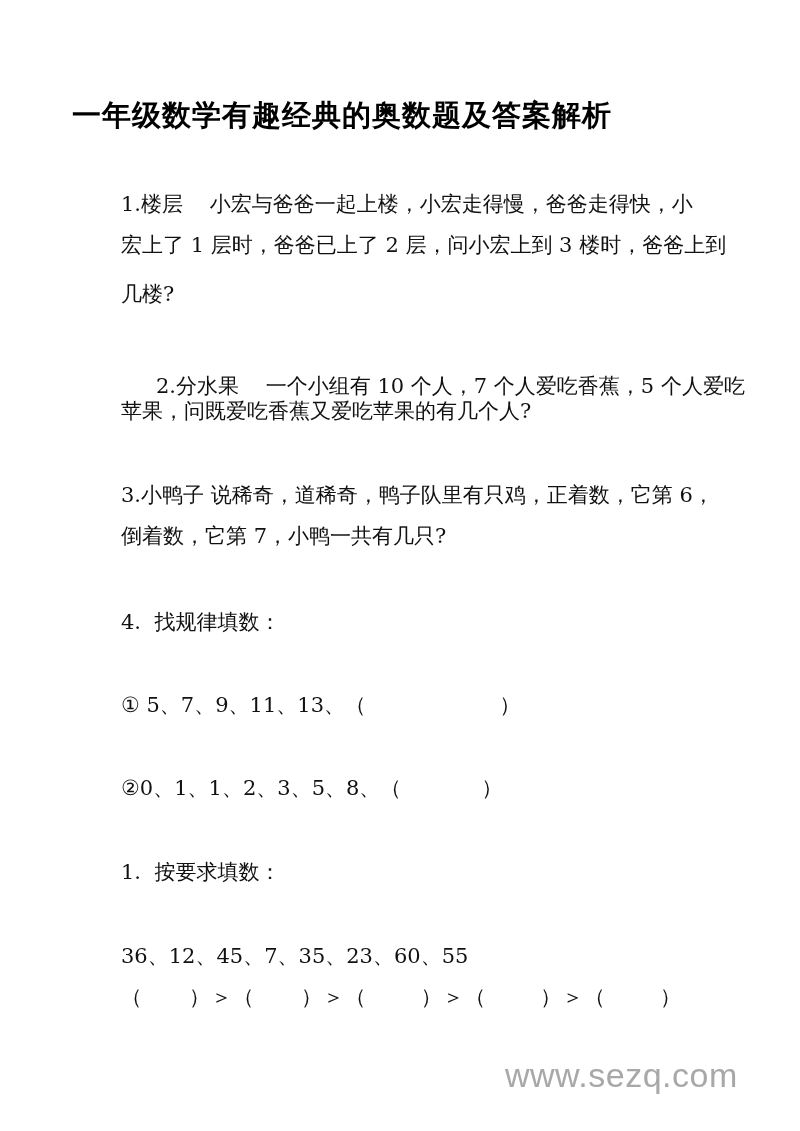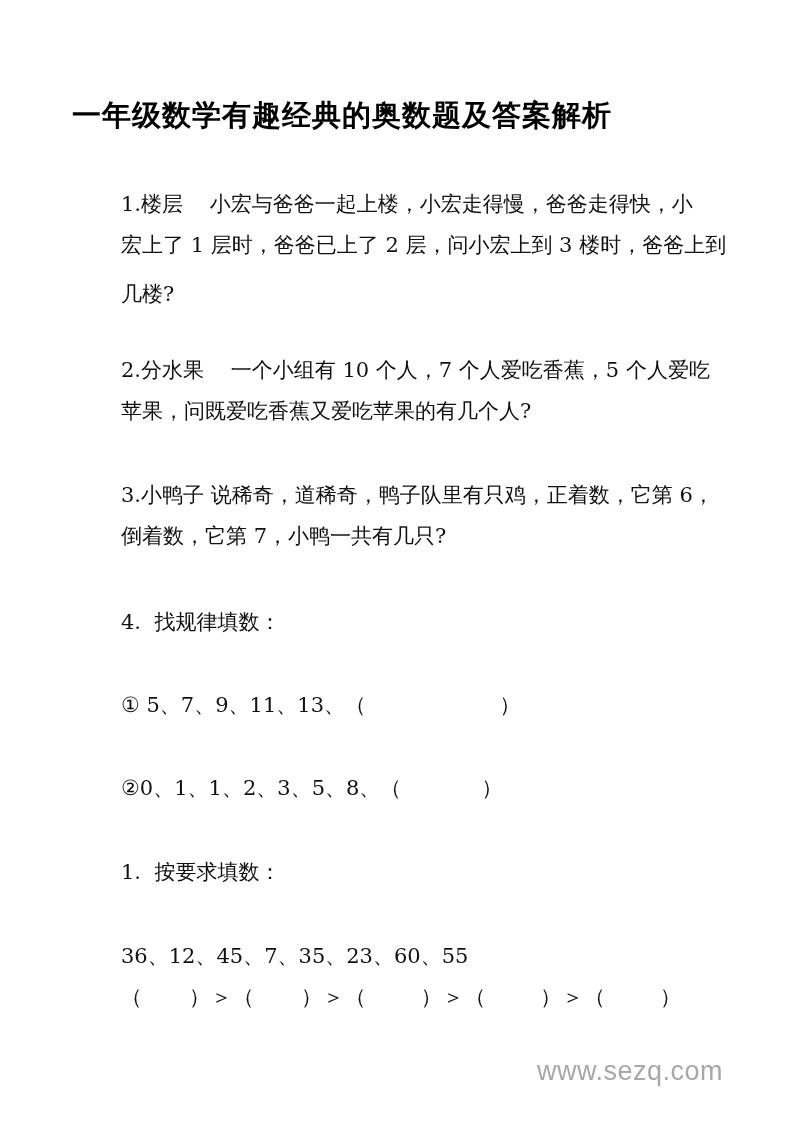--- a/index.html
+++ b/index.html
@@ -37,36 +37,35 @@
     .justify {
       width: 560px;
       text-align: justify;
       text-align-last: justify;
     }
     .watermark {
       position: absolute;
       left: 505px;
       top: 1056px;
       font-family: "Liberation Sans", "DejaVu Sans", sans-serif;
-      font-size: 27px;
+      font-size: 34px;
       color: #a8a8a8;
       letter-spacing: 0.5px;
-      margin-left: 32px;
     }
   </style>
 </head>
 <body>
 
 <div class="title">一年级数学有趣经典的奥数题及答案解析</div>
 
 <div class="line justify" style="top:192px;">1.楼层    小宏与爸爸一起上楼，小宏走得慢，爸爸走得快，小</div>
 <div class="line justify" style="top:233px;">宏上了 1 层时，爸爸已上了 2 层，问小宏上到 3 楼时，爸爸上到</div>
 <div class="line" style="top:274px;margin-top:8px;">几楼?</div>
 
-<div class="line justify" style="top:358px;">2.分水果    一个小组有 10 个人，7 个人爱吃香蕉，5 个人爱吃</div>
+<div class="line justify" style="top:374px;margin-left:35px;">2.分水果    一个小组有 10 个人，7 个人爱吃香蕉，5 个人爱吃</div>
 <div class="line" style="top:399px;">苹果，问既爱吃香蕉又爱吃苹果的有几个人?</div>
 
 <div class="line justify" style="top:483px;">3.小鸭子 说稀奇，道稀奇，鸭子队里有只鸡，正着数，它第 6，</div>
 <div class="line" style="top:524px;">倒着数，它第 7，小鸭一共有几只?</div>
 
 <div class="line" style="top:610px;text-align:right;">4.  找规律填数：</div>
 <div class="line" style="top:693px;">① 5、7、9、11、13、（                    ）</div>
 <div class="line" style="top:776px;">②0、1、1、2、3、5、8、（            ）</div>
 
 <div class="line" style="top:860px;">1.  按要求填数：</div>

